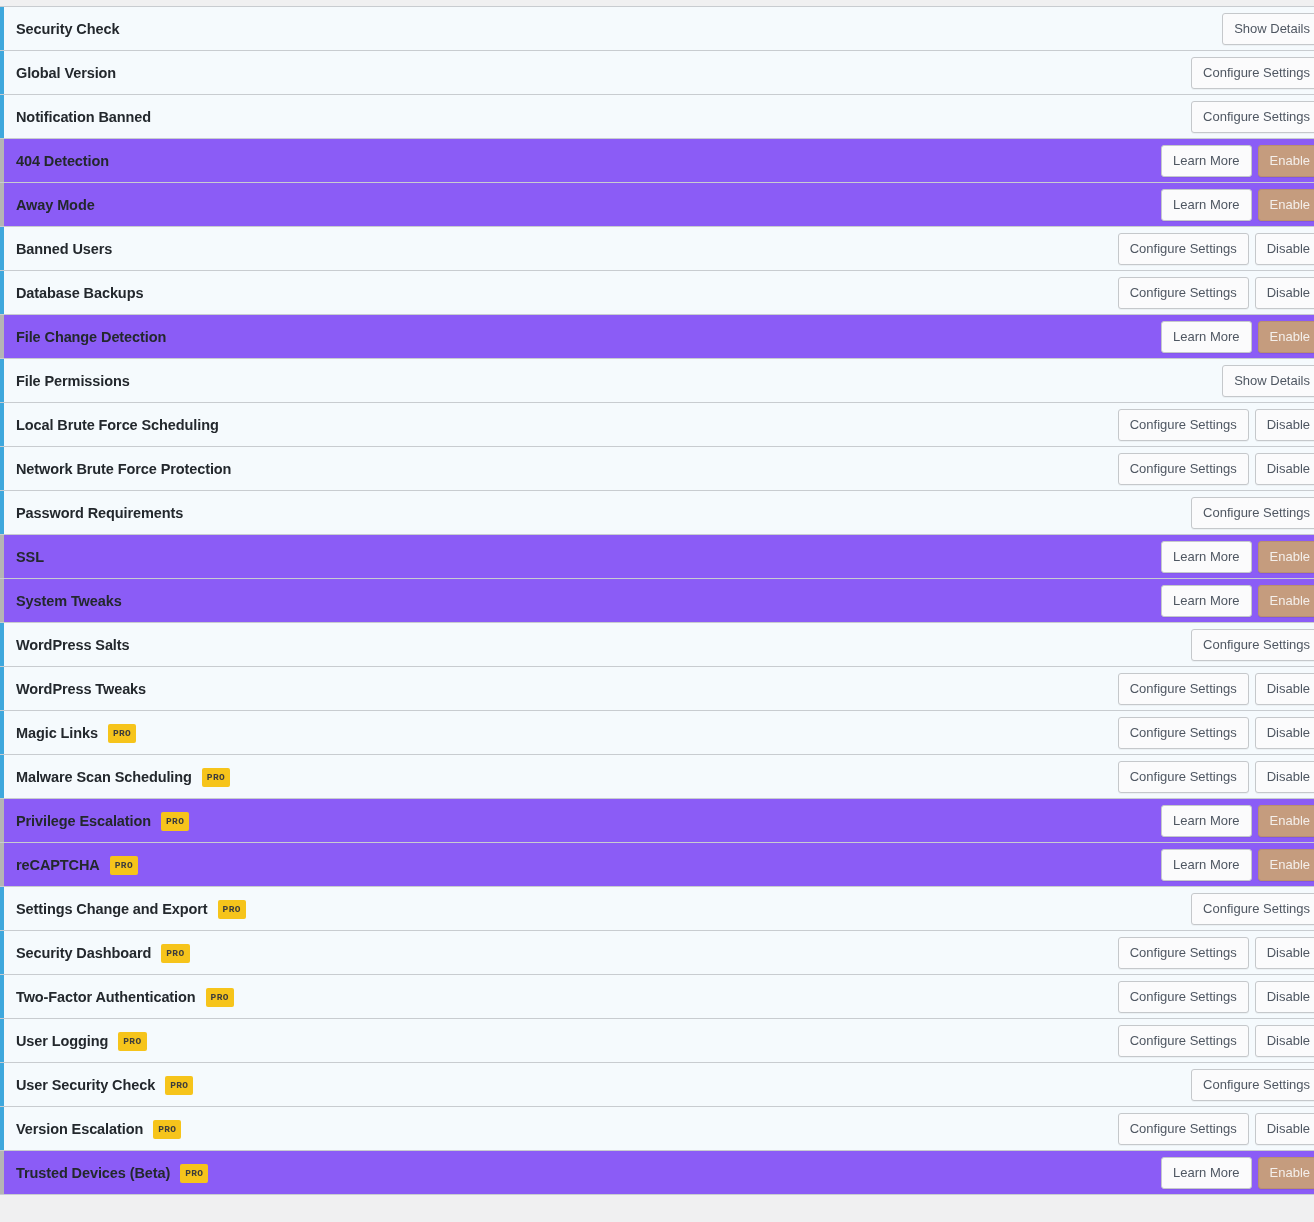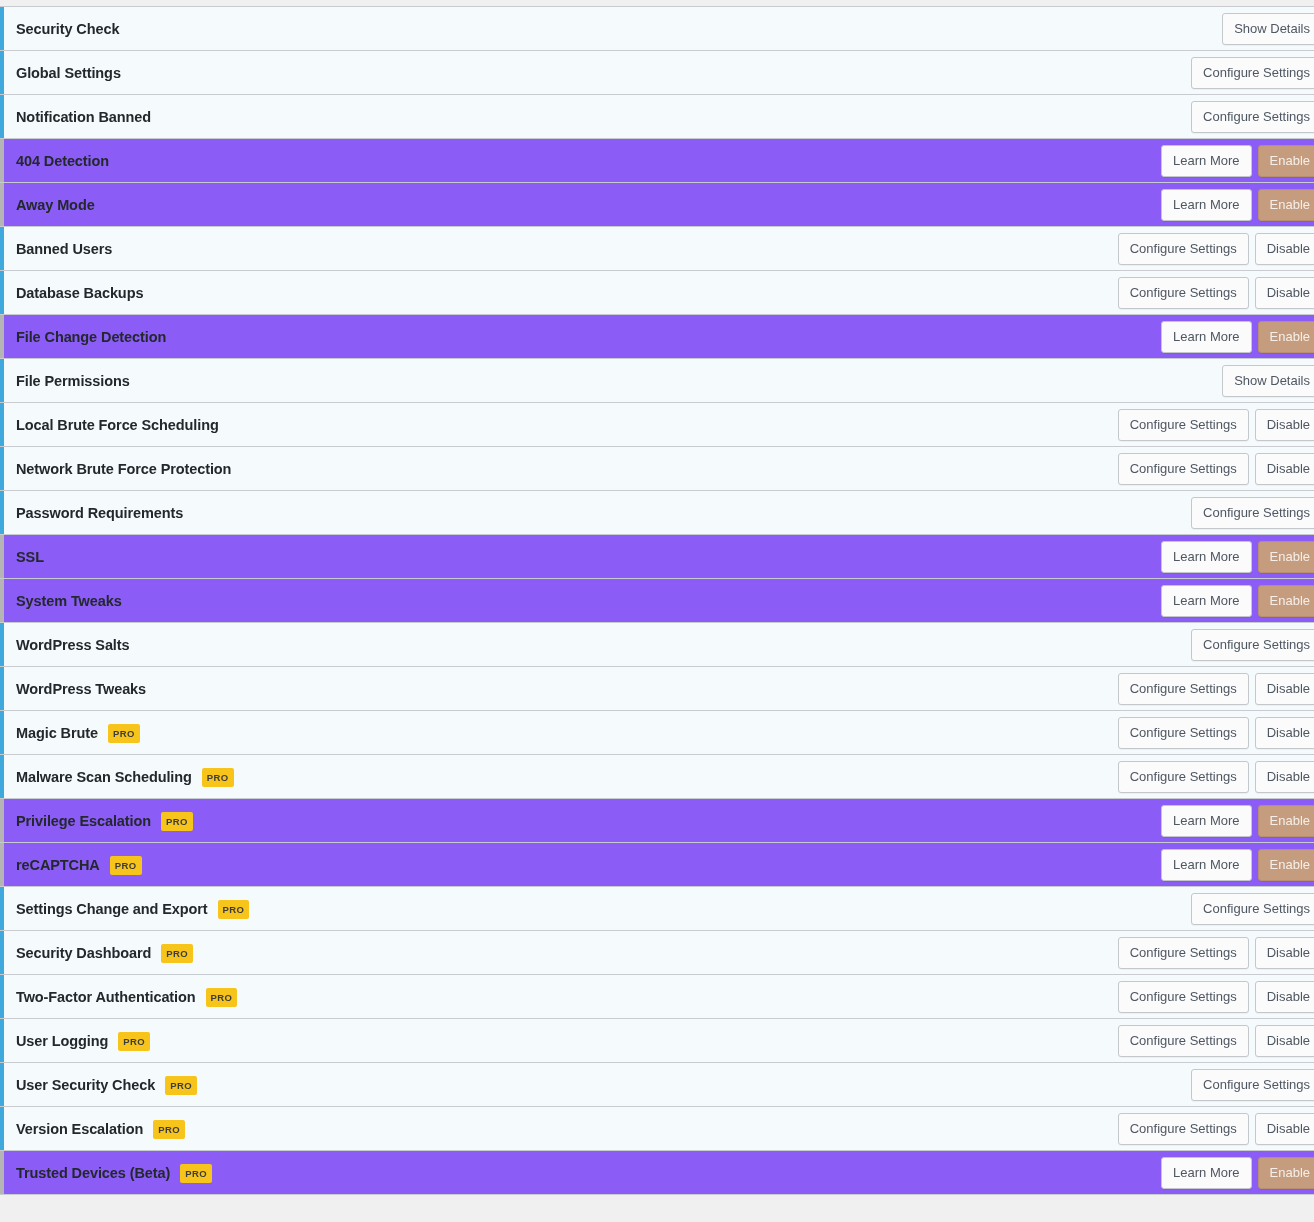--- a/index.html
+++ b/index.html
@@ -71,20 +71,21 @@
     background: #f6c41b;
     color: #3c3c3c;
     font-size: 9.5px;
     font-weight: bold;
     letter-spacing: 0.4px;
     line-height: 1;
     padding: 5px 5px 5px 5px;
     border-radius: 2px;
     position: relative;
     top: 1px;
+    font-family: Liberation Mono, monospace;
   }
 
   .module-actions {
     display: flex;
     align-items: center;
     gap: 6px;
     padding-right: 0px;
     margin-right: -8px;
   }
 
@@ -127,21 +128,21 @@
       <div class="module-title-wrap">
         <span class="module-title">Security Check</span>
       </div>
       <div class="module-actions">
         <button class="btn">Show Details</button>
       </div>
     </div>
     <div class="module-row state-enabled">
       <span class="accent-bar"></span>
       <div class="module-title-wrap">
-        <span class="module-title">Global Settings</span>
+        <span class="module-title">Global Version</span>
       </div>
       <div class="module-actions">
         <button class="btn">Configure Settings</button>
       </div>
     </div>
     <div class="module-row state-enabled">
       <span class="accent-bar"></span>
       <div class="module-title-wrap">
         <span class="module-title">Notification Banned</span>
       </div>
@@ -272,21 +273,21 @@
         <span class="module-title">WordPress Tweaks</span>
       </div>
       <div class="module-actions">
         <button class="btn">Configure Settings</button>
         <button class="btn">Disable</button>
       </div>
     </div>
     <div class="module-row state-enabled">
       <span class="accent-bar"></span>
       <div class="module-title-wrap">
-        <span class="module-title">Magic Brute</span>
+        <span class="module-title">Magic Links</span>
         <span class="pro-badge">PRO</span>
       </div>
       <div class="module-actions">
         <button class="btn">Configure Settings</button>
         <button class="btn">Disable</button>
       </div>
     </div>
     <div class="module-row state-enabled">
       <span class="accent-bar"></span>
       <div class="module-title-wrap">

